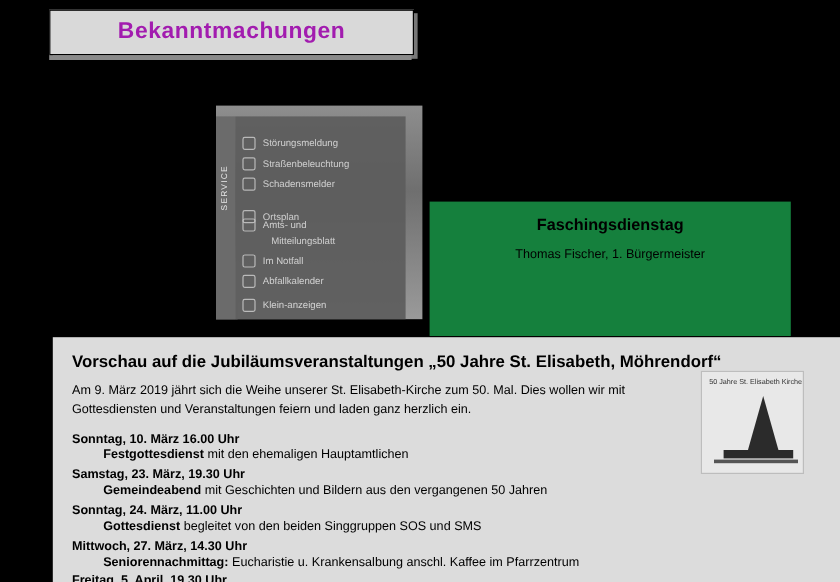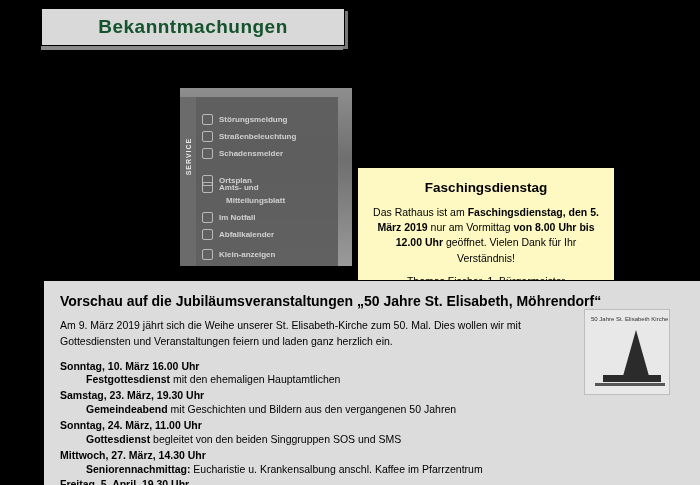--- a/index.html
+++ b/index.html
@@ -26,41 +26,40 @@
     border: 1px solid #000;
     box-shadow: 3px 3px 0 #777;
     display: flex;
     align-items: center;
     justify-content: center;
   }
   .banner-title {
     font-size: 19px;
     font-weight: bold;
     letter-spacing: 0.5px;
-    color: #14532d;
+    color: #a21caf;
   }
   .banner-underline {
     position: absolute;
     left: 41px;
     top: 46px;
     width: 302px;
     height: 4px;
     background: #8a8a8a;
   }
 
   
   .service-shot {
     position: absolute;
     left: 180px;
     top: 88px;
     width: 172px;
     height: 178px;
     background: linear-gradient(180deg,#8e8e8e 0%, #6f6f6f 40%, #9a9a9a 100%);
     overflow: hidden;
-    font-weight: bold;
   }
   .service-panel {
     position: absolute;
     left: 16px;
     top: 9px;
     width: 142px;
     height: 172px;
     background: #5d5d5d;
     opacity: 0.93;
   }
@@ -117,23 +116,23 @@
     width: 18px;
     height: 60px;
     background: #8d8d8d;
   }
 
   
   .fasching {
     position: absolute;
     left: 358px;
     top: 168px;
-    width: 256px;
+    width: 301px;
     height: 112px;
-    background: #fef9c3;
+    background: #15803d;
     padding: 10px 12px;
     box-sizing: border-box;
     text-align: center;
   }
   .fasching h2 {
     margin: 2px 0 10px 0;
     font-size: 13.5px;
     font-weight: bold;
   }
   .fasching p {
@@ -273,21 +272,20 @@
     </div>
     <div class="svc-item" style="top:151px">
       <span class="svc-ic"></span>
       <span class="svc-label">Klein-anzeigen</span>
     </div>
   </div>
 </div>
 
 <div class="fasching">
   <h2>Faschingsdienstag</h2>
-  <p><span>Das Rathaus ist am </span><b>Faschingsdienstag, den 5. März 2019</b><span> nur am Vormittag </span><b>von 8.00 Uhr bis 12.00 Uhr</b><span> geöffnet. Vielen Dank für Ihr Verständnis!</span></p>
   <p class="sign">Thomas Fischer, 1. Bürgermeister</p>
 </div>
 
 <div class="vorschau">
   <h2>Vorschau auf die Jubiläumsveranstaltungen „50 Jahre St. Elisabeth, Möhrendorf“</h2>
   <p class="intro">Am 9. März 2019 jährt sich die Weihe unserer St. Elisabeth-Kirche zum 50. Mal.  Dies wollen wir mit Gottesdiensten und Veranstaltungen feiern und laden ganz herzlich ein.</p>
 
   <div class="church">
     <div class="ctext">50 Jahre
 St. Elisabeth

